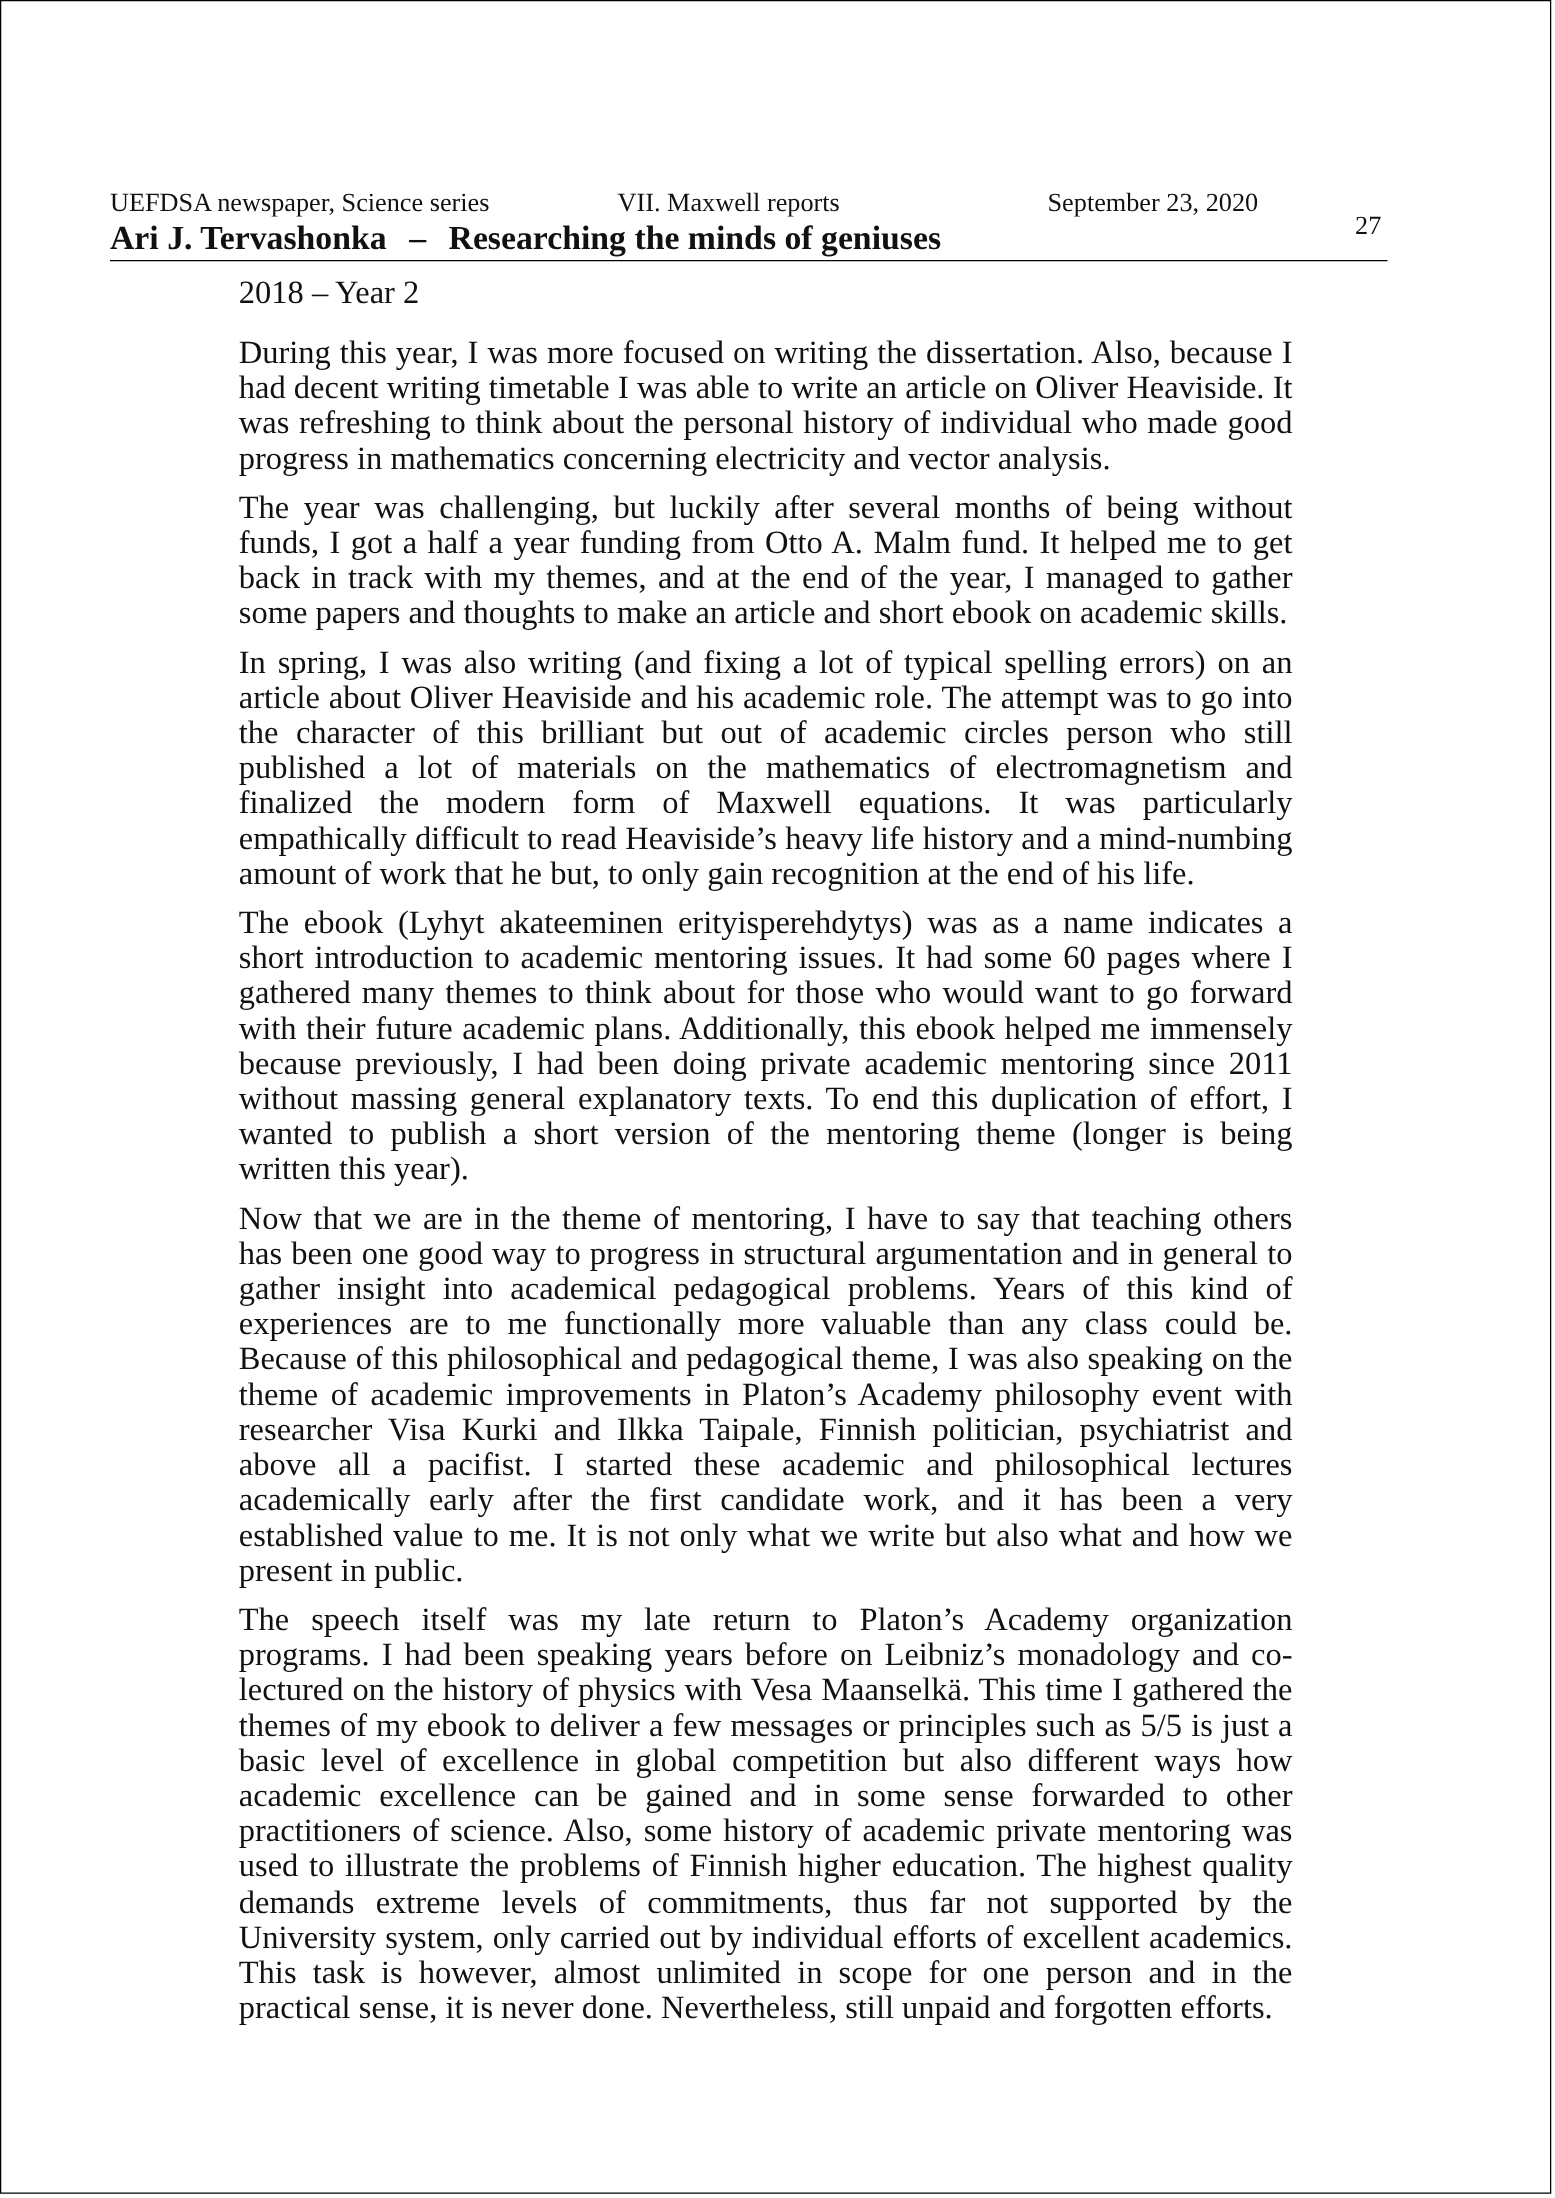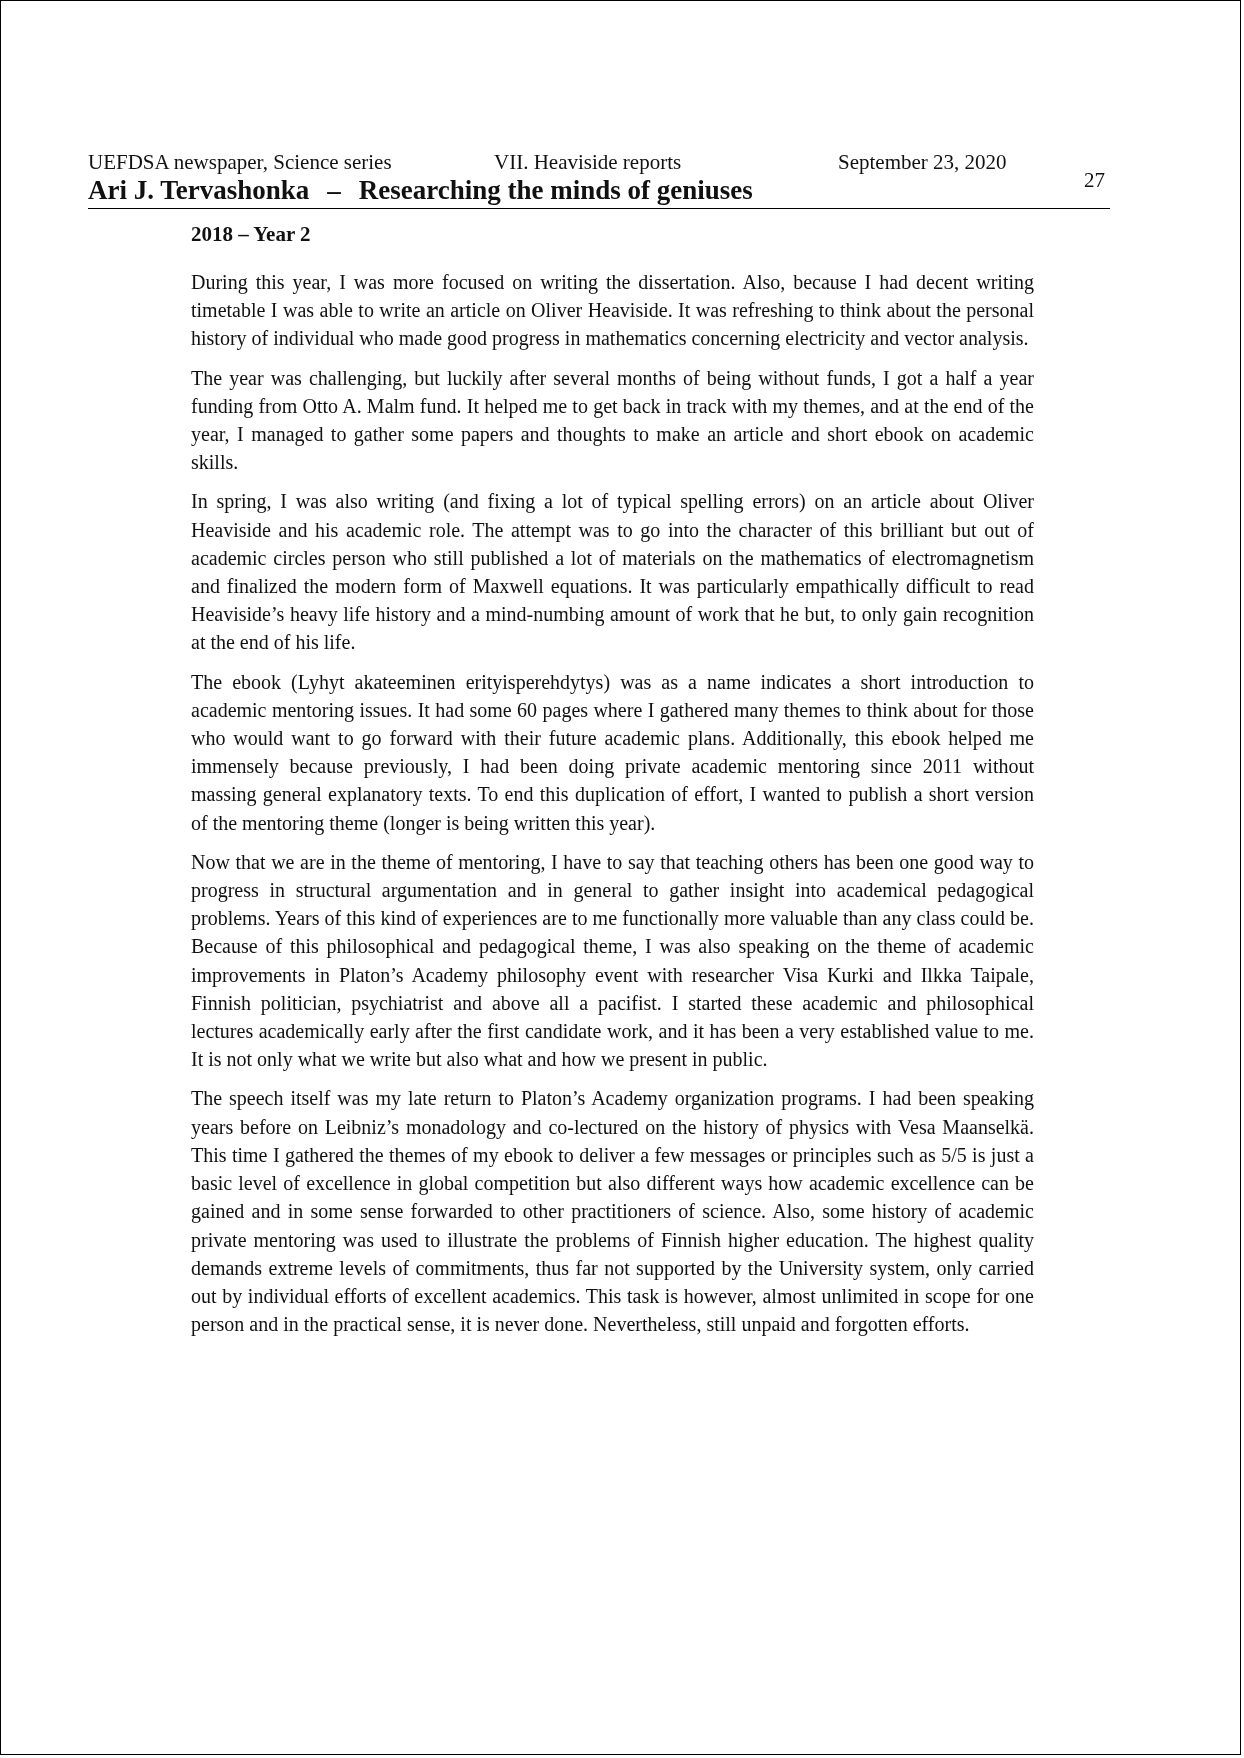--- a/index.html
+++ b/index.html
@@ -27,35 +27,35 @@
     }
     .header-row2 .dash { display: inline-block; margin: 0 18px 0 18px; font-weight: bold; }
     .header-rule {
       position: absolute; left: 88px; top: 208px; width: 1022px; height: 0;
       border-top: 1.5px solid #000;
     }
     .content {
       position: absolute; left: 191px; top: 214px; width: 860px;
     }
     .section-title {
-      font-size: 21px; line-height: 40px; margin: 0 0 14px 0; font-weight: bold;
+      font-size: 26px; line-height: 40px; margin: 0 0 14px 0; font-weight: normal;
     }
     .para {
-      font-size: 20px; line-height: 28.2px; text-align: justify; margin: 0 17px 11px 0;
+      font-size: 26px; line-height: 28.2px; text-align: justify; margin: 0 17px 11px 0;
     }
   </style>
 </head>
 <body>
 
 <div class="page-border"></div>
 
 <div class="header">
   <div class="header-row1">
     <span class="hdr-series">UEFDSA newspaper, Science series</span>
-    <span class="hdr-section">VII. Heaviside reports</span>
+    <span class="hdr-section">VII. Maxwell reports</span>
     <span class="hdr-date">September 23, 2020</span>
     <span class="hdr-page">27</span>
   </div>
   <div class="header-row2">
     <span>Ari J. Tervashonka</span><span class="dash">–</span><span>Researching the minds of geniuses</span>
   </div>
 </div>
 <div class="header-rule"></div>
 
 <div class="content">

